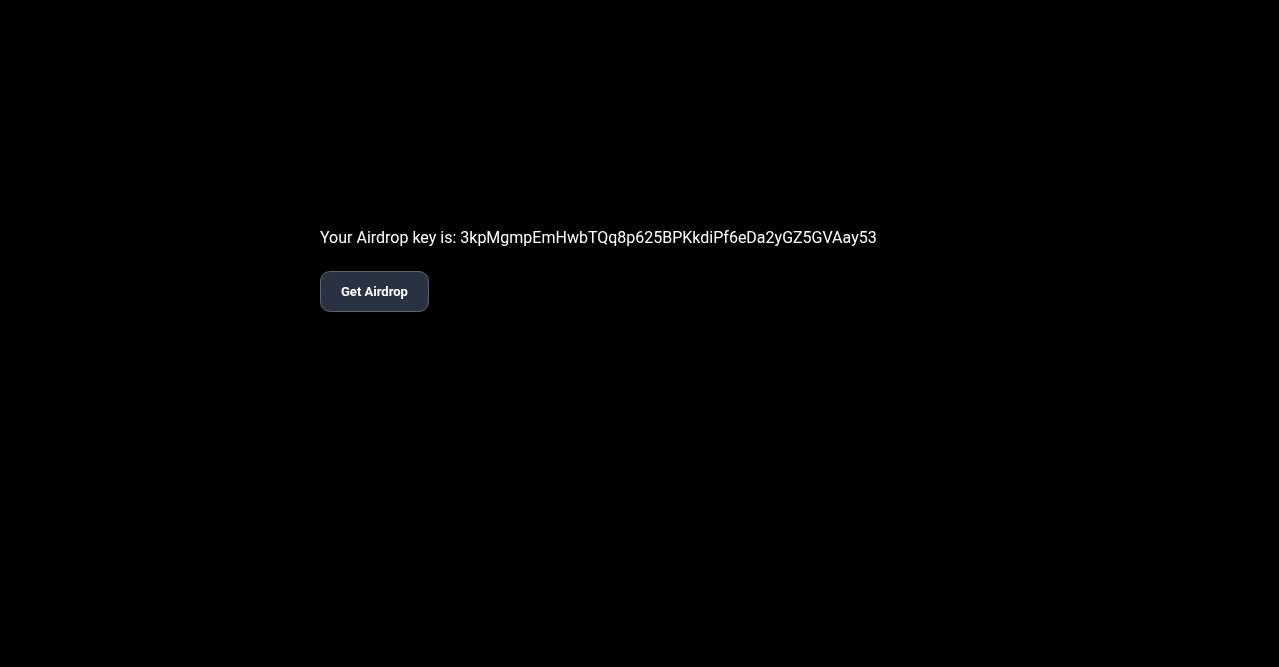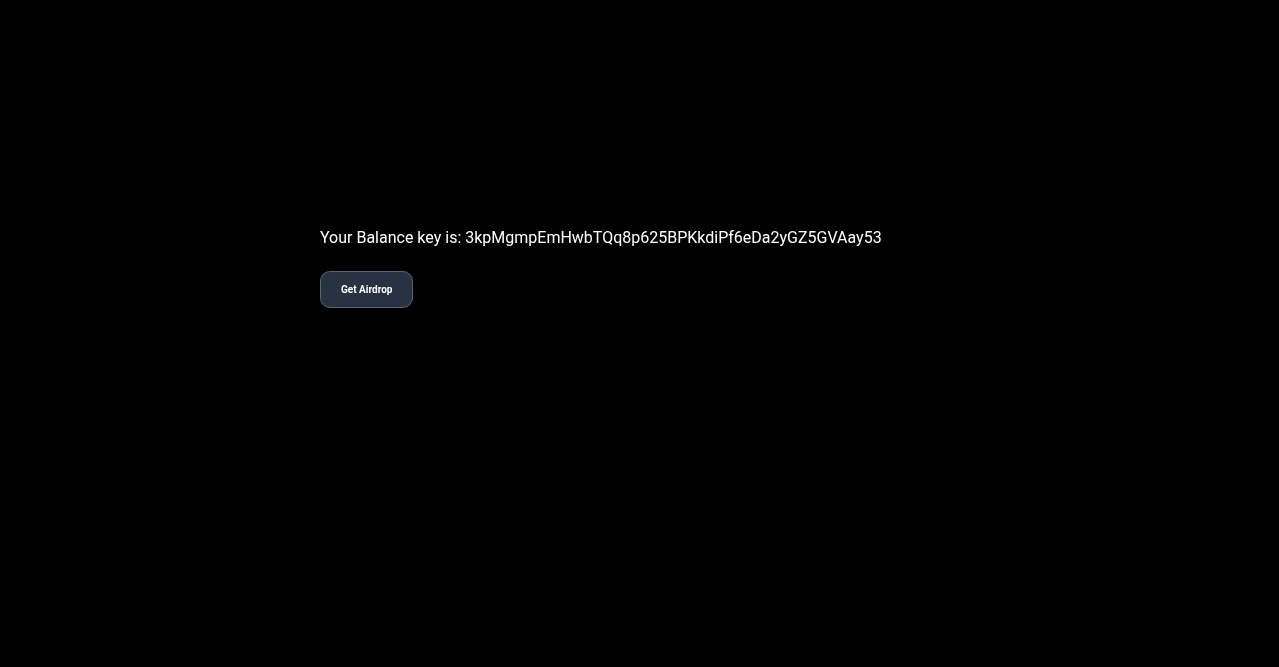--- a/index.html
+++ b/index.html
@@ -25,27 +25,27 @@
       color: #ffffff;
       margin-bottom: 22px;
       line-height: 1.3;
     }
     .airdrop-button {
       background-color: #293241;
       color: #ffffff;
       border: 1px solid #5a6475;
       border-radius: 10px;
       padding: 12px 20px;
-      font-size: 10px;
+      font-size: 13px;
       font-weight: 700;
       cursor: pointer;
       font-family: inherit;
     }
   </style>
 </head>
 <body>
 
 <div class="content-container">
   <p class="text-line">
-    <span>Your Balance key is: </span><span>3kpMgmpEmHwbTQq8p625BPKkdiPf6eDa2yGZ5GVAay53</span>
+    <span>Your Airdrop key is: </span><span>3kpMgmpEmHwbTQq8p625BPKkdiPf6eDa2yGZ5GVAay53</span>
   </p>
   <button class="airdrop-button">Get Airdrop</button>
 </div>
 
 </body></html>

